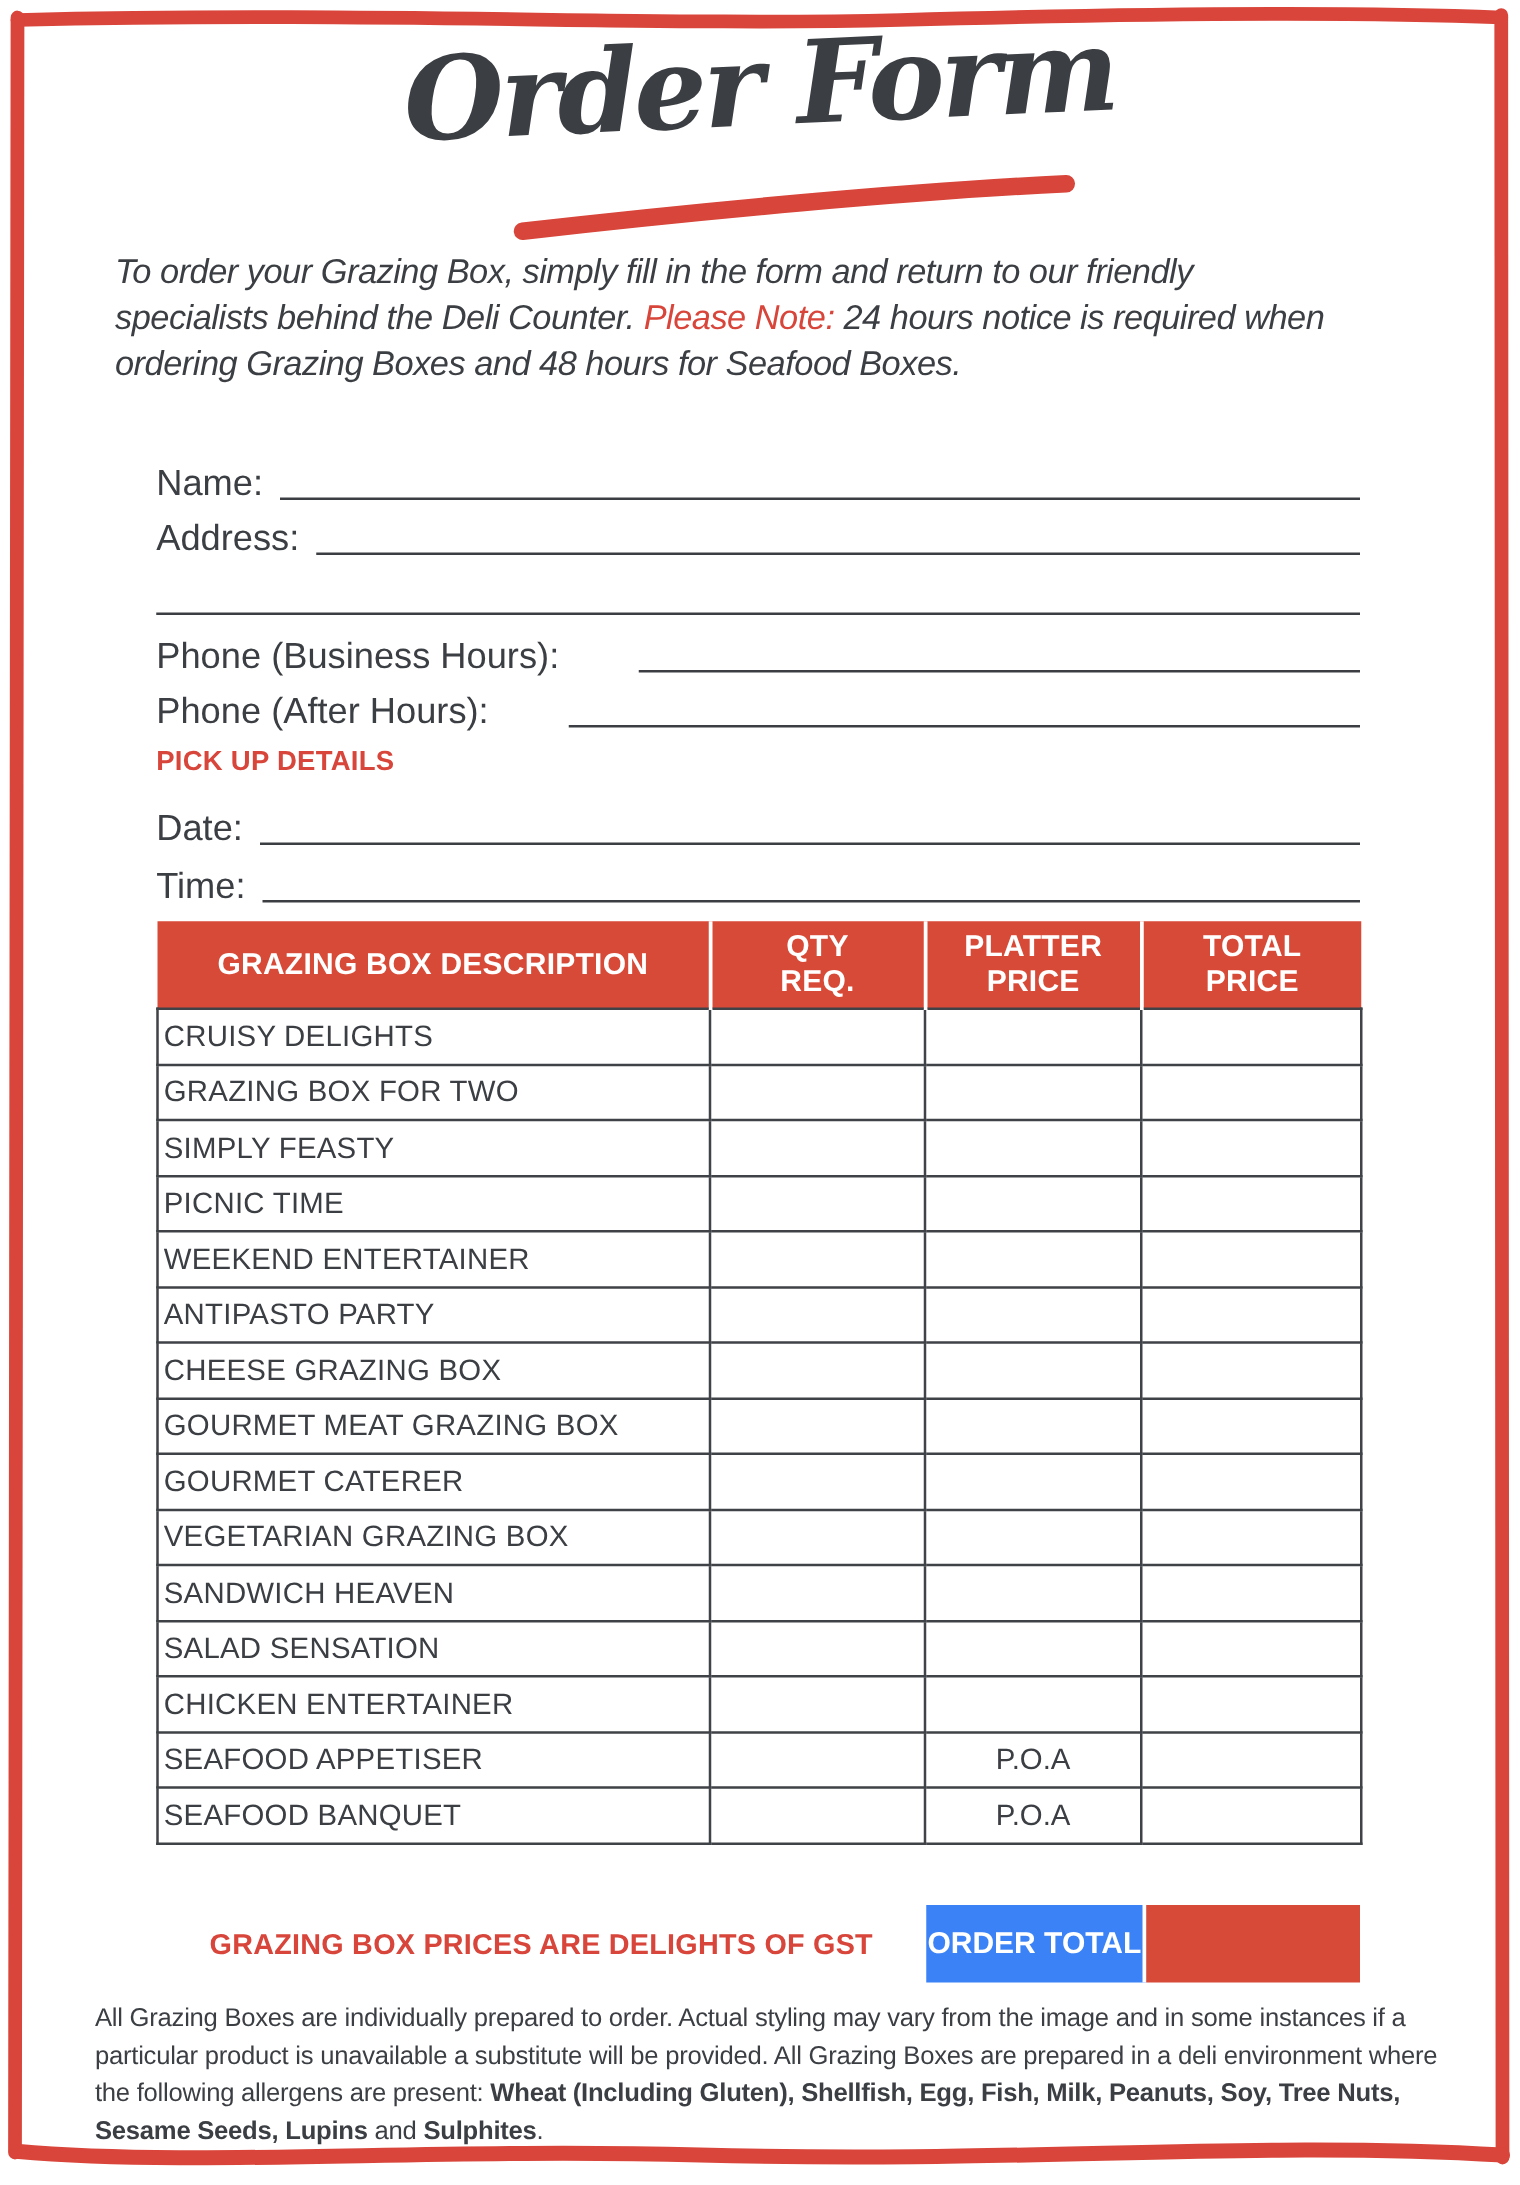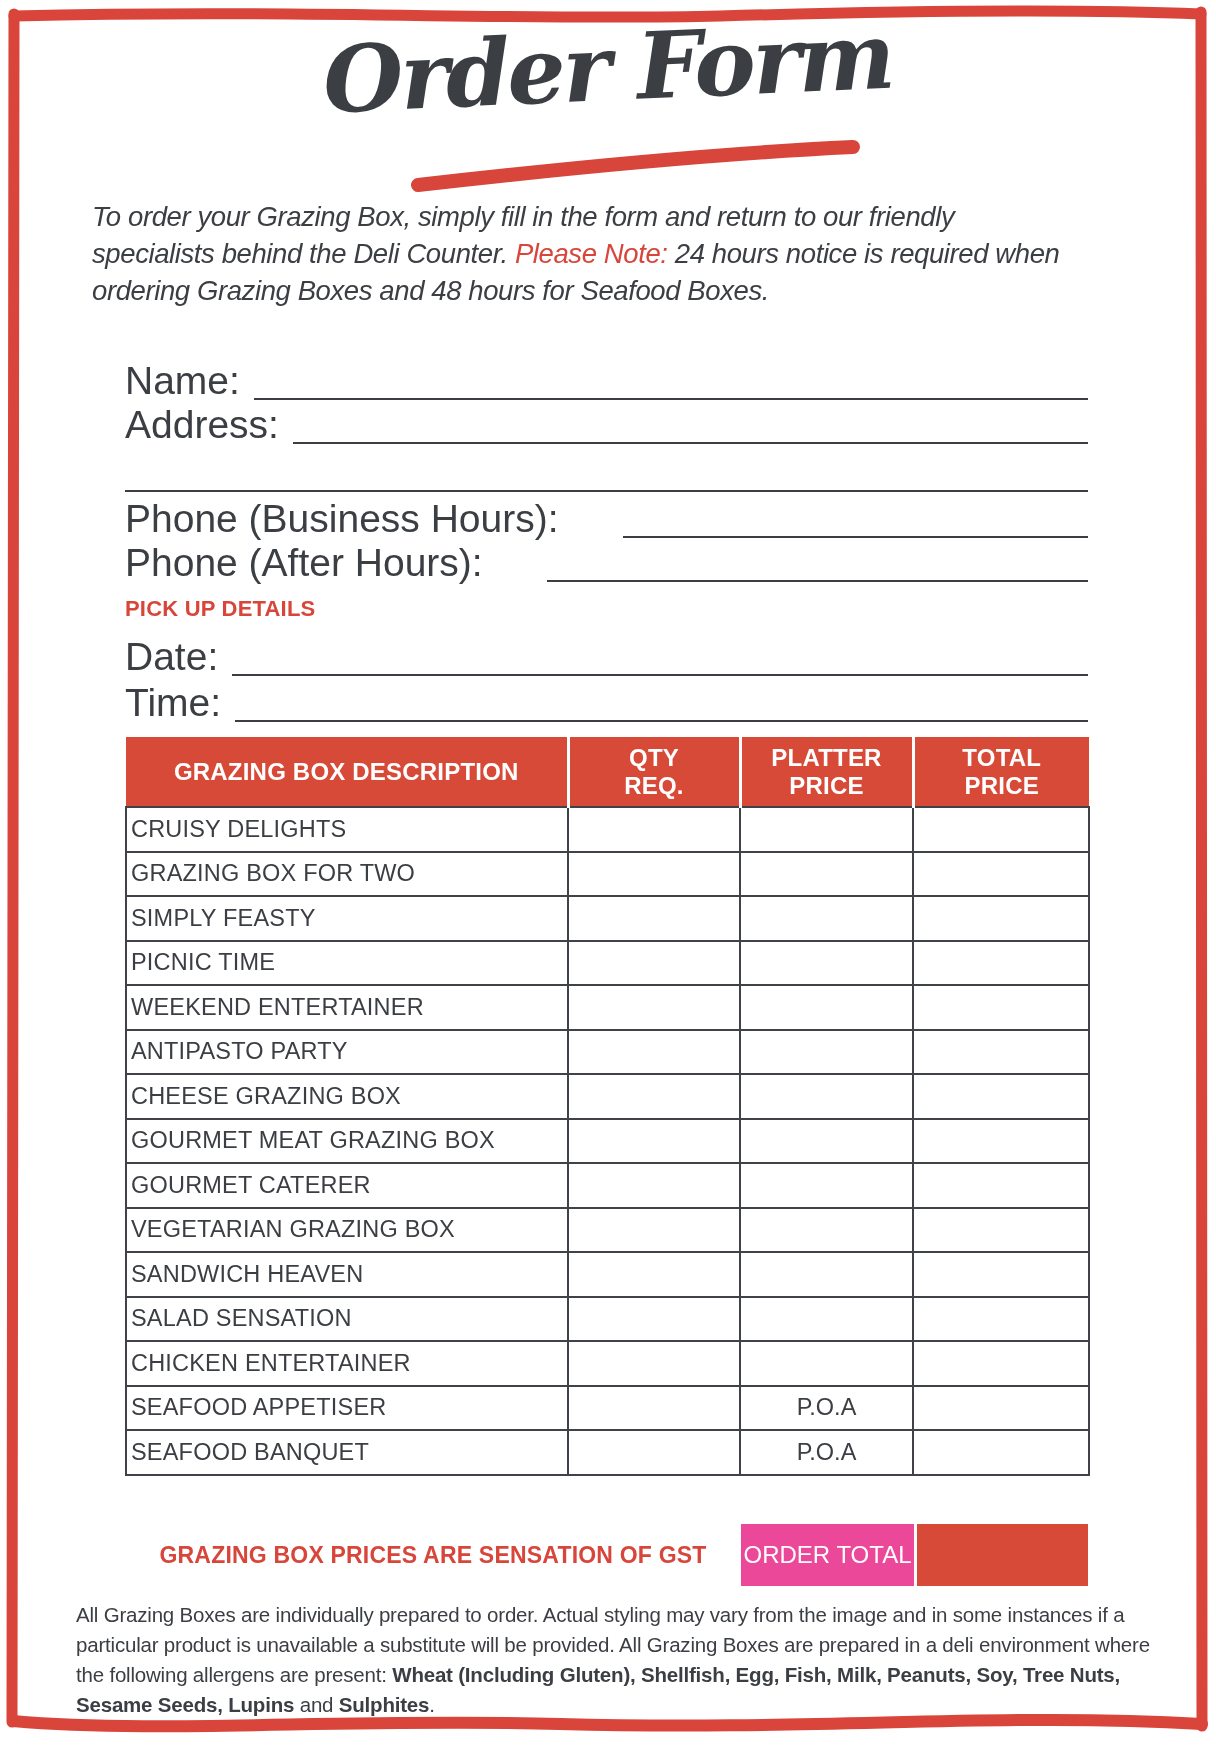--- a/index.html
+++ b/index.html
@@ -39,21 +39,21 @@
 
   
   .instruction{
     position:absolute;left:125px;top:318px;
     font-style:italic;font-size:28px;letter-spacing:-0.2px;margin:0;
   }
   .field{
     position:absolute;left:125px;width:963px;
     display:flex;align-items:flex-end;height:34px;
   }
-  .field .label{font-size:39px;line-height:1.05;white-space:nowrap;}
+  .field .label{font-size:29px;line-height:1.05;white-space:nowrap;}
   .field .line{
     flex:1;border-bottom:2.5px solid #3b3e43;
     margin-left:14px;margin-bottom:2px;height:100%;
   }
   .field .gap-lg{margin-left:64px;}
   .solo-line{
     position:absolute;left:125px;width:963px;
     border-bottom:2.5px solid #3b3e43;
   }
   .pickup-heading{
@@ -87,23 +87,23 @@
   
   .totals-bar{
     position:absolute;left:125px;top:1524px;width:963px;height:62px;
     display:flex;
   }
   .gst-note{
     width:616px;display:flex;align-items:center;justify-content:center;
     color:#d8453a;font-weight:bold;font-size:23px;letter-spacing:0.2px;
   }
   .order-total-label{
-    width:173px;background:#ec4899;color:#ffffff;
+    width:173px;background:#3b82f6;color:#ffffff;
     display:flex;align-items:center;justify-content:center;
-    font-weight:normal;font-size:24px;border-right:3px solid #ffffff;
+    font-weight:bold;font-size:24px;border-right:3px solid #ffffff;
   }
   .order-total-value{flex:1;background:#d84a38;}
 
   
   .disclaimer{
     position:absolute;left:76px;top:1600px;width:1080px;
     font-size:20.5px;line-height:30px;letter-spacing:-0.2px;
     margin:0;color:#3b3e43;
   }
   .disclaimer b{font-weight:bold;}
@@ -281,20 +281,20 @@
     <tr>
       <td class="desc-cell">SEAFOOD BANQUET</td>
       <td></td>
       <td>P.O.A</td>
       <td></td>
     </tr>
   </tbody>
   </table>
 
   <div class="totals-bar">
-    <div class="gst-note">GRAZING BOX PRICES ARE SENSATION OF GST</div>
+    <div class="gst-note">GRAZING BOX PRICES ARE DELIGHTS OF GST</div>
     <div class="order-total-label">ORDER TOTAL</div>
     <div class="order-total-value"></div>
   </div>
 
   <p class="disclaimer"><span>All Grazing Boxes are individually prepared to order. Actual styling may vary from the image and in some instances if a particular product is unavailable a substitute will be provided. All Grazing Boxes are prepared in a deli environment where the following allergens are present: </span><b>Wheat (Including Gluten), Shellfish, Egg, Fish, Milk, Peanuts, Soy, Tree Nuts, Sesame Seeds, Lupins</b><span> and </span><b>Sulphites</b><span>.</span></p>
 
 </div>
 
 </body></html>

